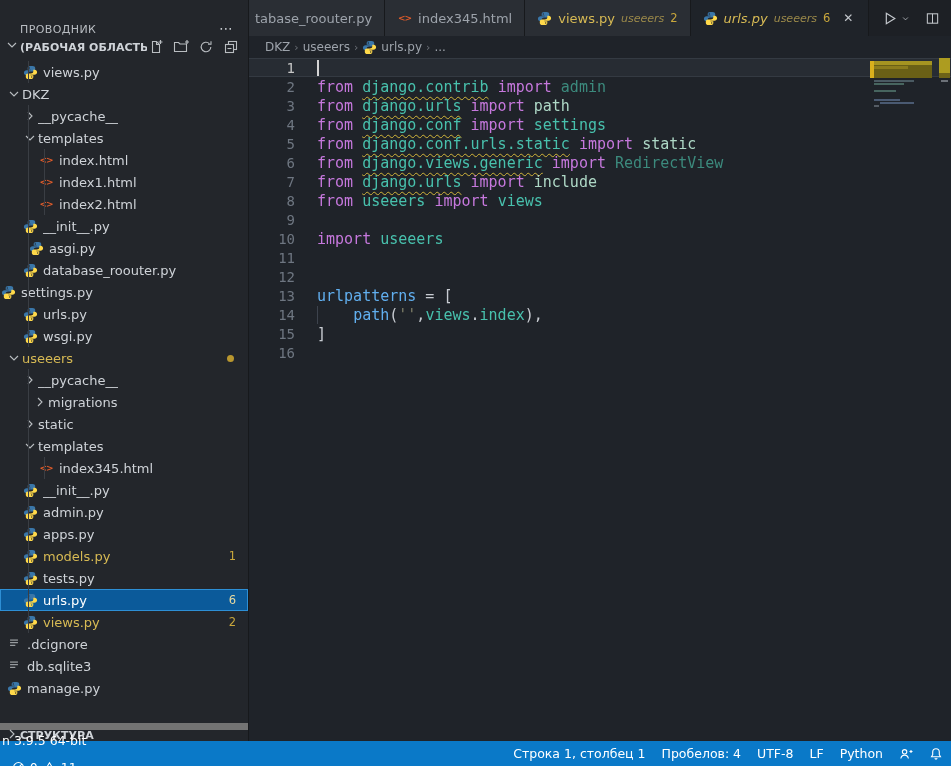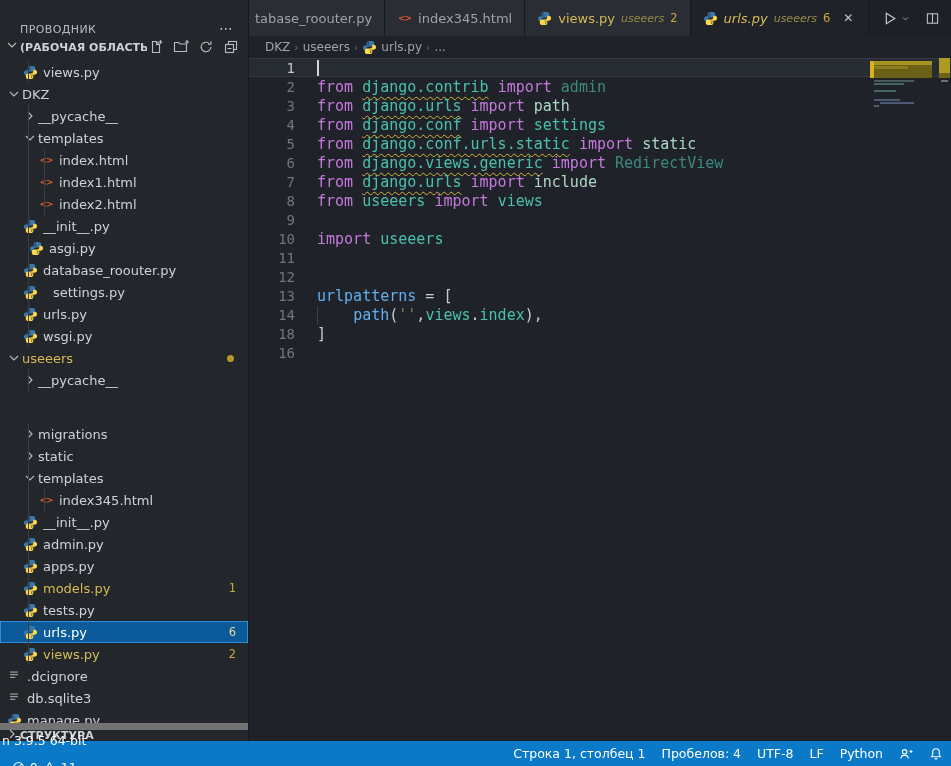--- a/index.html
+++ b/index.html
@@ -223,21 +223,21 @@
             <span class="guide" style="left: 28px;"></span>
             <span class="ficon">
               <svg width="15" height="15" viewBox="0 0 16 16">
                 <path fill="#3a76a8" d="M7.9 1C5.8 1 5 2 5 3.3V5h3.2v.6H3.8C2.2 5.6 1 6.6 1 8.3C1 9.9 2 11 3.6 11H5V9.4C5 7.9 6.2 7 7.6 7h3.2C12 7 13 6.1 13 4.9V3.3C13 2 12 1 10.2 1H7.9zM6.7 2.5a.7.7 0 1 1 0 1.4a.7.7 0 0 1 0-1.4z"></path>
                 <path fill="#ffd94a" d="M8.1 15c2.1 0 2.9-1 2.9-2.3V11H7.8v-.6h4.4c1.6 0 2.8-1.1 2.8-2.7c0-1.6-1-2.7-2.6-2.7H11v1.6C11 8.1 9.8 9 8.4 9H5.2C4 9 3 9.9 3 11.1v1.6C3 14 4 15 5.8 15h2.3zm1.2-1.5a.7.7 0 1 1 0-1.4a.7.7 0 0 1 0 1.4z"></path>
               </svg>
             </span>
             <span class="lbl">database_roouter.py</span>
             <span class="flex"></span>
           </div>
-          <div class="trow" style="padding-left: 22px; gap: 10px;">
+          <div class="trow" style="">
             <span class="guide" style="left: 28px;"></span>
             <span class="ficon">
               <svg width="15" height="15" viewBox="0 0 16 16">
                 <path fill="#3a76a8" d="M7.9 1C5.8 1 5 2 5 3.3V5h3.2v.6H3.8C2.2 5.6 1 6.6 1 8.3C1 9.9 2 11 3.6 11H5V9.4C5 7.9 6.2 7 7.6 7h3.2C12 7 13 6.1 13 4.9V3.3C13 2 12 1 10.2 1H7.9zM6.7 2.5a.7.7 0 1 1 0 1.4a.7.7 0 0 1 0-1.4z"></path>
                 <path fill="#ffd94a" d="M8.1 15c2.1 0 2.9-1 2.9-2.3V11H7.8v-.6h4.4c1.6 0 2.8-1.1 2.8-2.7c0-1.6-1-2.7-2.6-2.7H11v1.6C11 8.1 9.8 9 8.4 9H5.2C4 9 3 9.9 3 11.1v1.6C3 14 4 15 5.8 15h2.3zm1.2-1.5a.7.7 0 1 1 0-1.4a.7.7 0 0 1 0 1.4z"></path>
               </svg>
             </span>
             <span class="lbl">settings.py</span>
             <span class="flex"></span>
           </div>
@@ -276,21 +276,21 @@
           <div class="trow" style="padding-left: 22px;">
             <span class="guide" style="left: 28px;"></span>
             <span class="chev">
               <svg width="16" height="16" viewBox="0 0 16 16" fill="none" stroke="#b9bdc1" stroke-width="1.1">
                 <path d="M6 4l4 4-4 4"></path>
               </svg>
             </span>
             <span class="lbl">__pycache__</span>
             <span class="flex"></span>
           </div>
-          <div class="trow" style="padding-left: 22px; margin-top: 32px;">
+          <div class="trow" style="padding-left: 32px;">
             <span class="guide" style="left: 28px;"></span>
             <span class="chev">
               <svg width="16" height="16" viewBox="0 0 16 16" fill="none" stroke="#b9bdc1" stroke-width="1.1">
                 <path d="M6 4l4 4-4 4"></path>
               </svg>
             </span>
             <span class="lbl">migrations</span>
             <span class="flex"></span>
           </div>
           <div class="trow" style="padding-left: 22px;">
@@ -573,21 +573,21 @@
             </div>
             <div class="cl">
               <span class="ln">13</span>
               <span class="lc"><span class="tk var">urlpatterns</span><span class="tk pn"> = [</span></span>
             </div>
             <div class="cl">
               <span class="ln">14</span>
               <span class="lc"><span class="tk ind">    </span><span class="tk fn">path</span><span class="tk pn">(</span><span class="tk str">''</span><span class="tk pn">,</span><span class="tk id">views</span><span class="tk pn">.</span><span class="tk id">index</span><span class="tk pn">),</span></span>
             </div>
             <div class="cl">
-              <span class="ln">18</span>
+              <span class="ln">15</span>
               <span class="lc"><span class="tk pn">]</span></span>
             </div>
             <div class="cl">
               <span class="ln">16</span>
               <span class="lc"></span>
             </div>
           </div>
 
         <div class="minimap">
           <div class="mm" style="left:0;top:3px;width:4px;height:17px;background:#d9b01c"></div>

